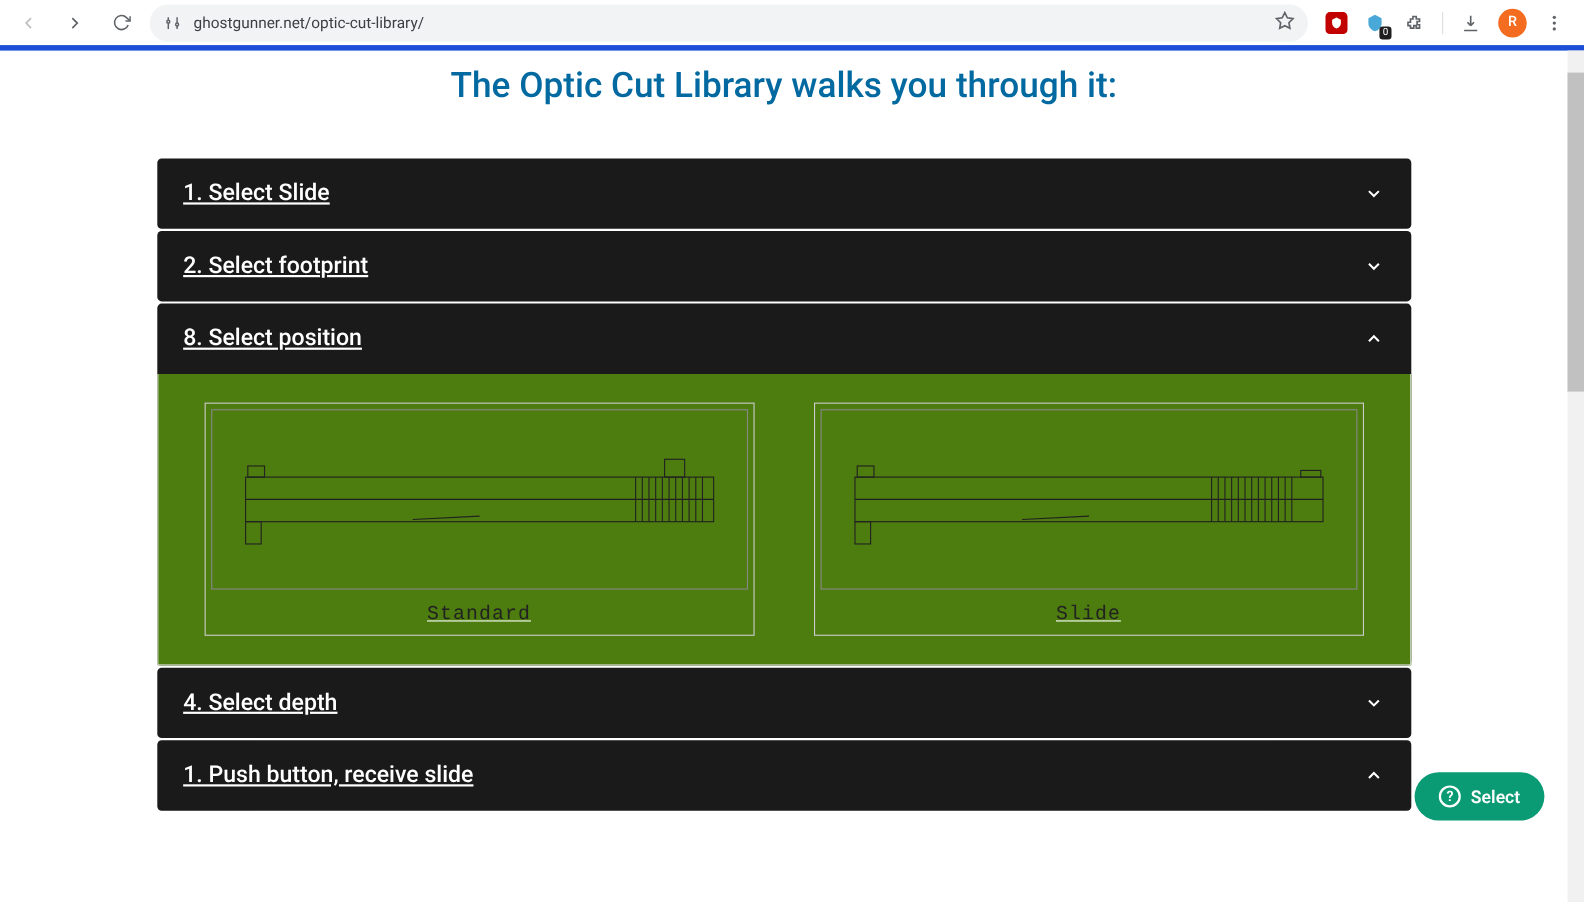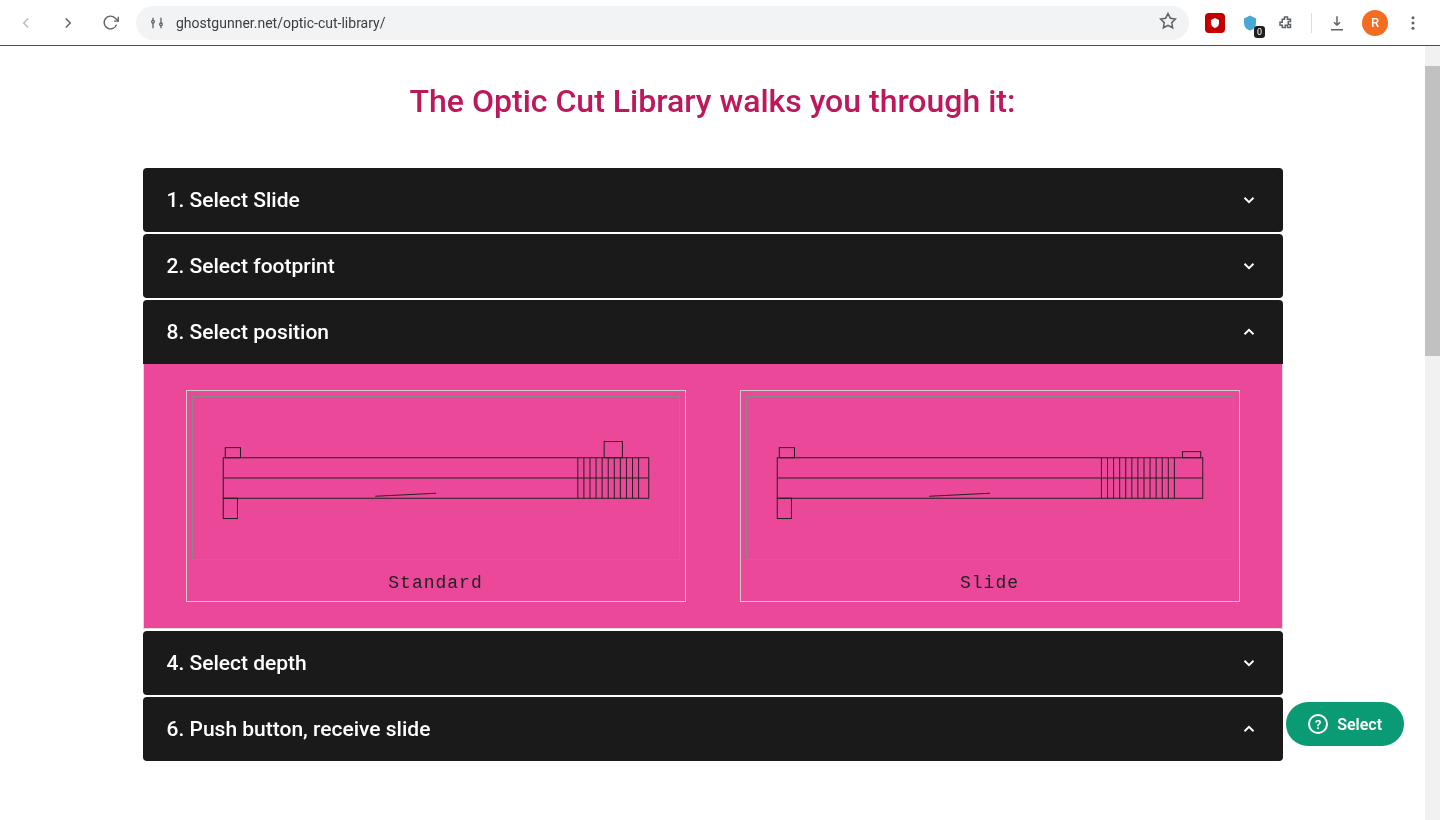--- a/index.html
+++ b/index.html
@@ -1,46 +1,46 @@
 <!DOCTYPE html>
 <html><head>
 <meta charset="utf-8">
 <style>
 * { margin: 0; padding: 0; box-sizing: border-box; }
 body { font-family: -apple-system, BlinkMacSystemFont, "Segoe UI", Roboto, "Open Sans", sans-serif; background: #fff; width: 1440px; height: 820px; overflow: hidden; position: relative; }
 
 
-.browser-bar { height: 46px; background: #fff; display: flex; align-items: center; padding: 0 10px; gap: 10px; border-bottom: 1px solid #1d4ed8; justify-content: flex-end; }
+.browser-bar { height: 46px; background: #fff; display: flex; align-items: center; padding: 0 10px; gap: 10px; border-bottom: 5px solid #1d4ed8; justify-content: flex-end; }
 .nav-btn { width: 32px; height: 32px; display: flex; align-items: center; justify-content: center; border-radius: 50%; color: #5f6368; cursor: pointer; }
 .nav-btn.disabled { color: #bdbdbd; }
 .addr-bar { flex: 1; background: #f1f3f4; border-radius: 20px; height: 34px; display: flex; align-items: center; padding: 0 12px; gap: 10px; color: #3c4043; font-size: 14px; }
 .addr-icon { width: 18px; height: 18px; display: flex; align-items: center; justify-content: center; color: #5f6368; }
 .addr-text { flex: 1; }
 .addr-star { color: #5f6368; }
 .ext-icons { display: flex; align-items: center; gap: 14px; padding: 0 6px; }
 .ext-icon { width: 22px; height: 22px; display: flex; align-items: center; justify-content: center; }
 .ubo { background: #c20000; color: #fff; border-radius: 4px; font-size: 11px; font-weight: bold; width: 20px; height: 20px; }
 .badge-ext { position: relative; }
 .badge-count { position: absolute; bottom: -4px; right: -4px; background: #1f1f1f; color: #fff; font-size: 9px; border-radius: 3px; padding: 0 3px; line-height: 12px; }
 .divider { width: 1px; height: 20px; background: #dadce0; }
 .avatar { width: 26px; height: 26px; border-radius: 50%; background: #f36c1f; color: #fff; display: flex; align-items: center; justify-content: center; font-size: 13px; font-weight: 500; }
 
 
 .viewport { position: relative; height: 774px; overflow: hidden; }
 .content { width: 1425px; height: 100%; overflow-y: hidden; }
-.page-title { font-size: 32px; font-weight: 500; color: #be185d; text-align: center; margin-top: 36px; margin-bottom: 48px; }
+.page-title { font-size: 32px; font-weight: 500; color: #0369a1; text-align: center; margin-top: 12px; margin-bottom: 48px; }
 
 .accordion { width: 1140px; margin: 0 auto; }
-.acc-item { background: #1a1a1a; color: #fff; border-radius: 4px; margin-bottom: 2px; }
+.acc-item { background: #1a1a1a; color: #fff; border-radius: 4px; margin-bottom: 2px; text-decoration: underline; }
 .acc-header { display: flex; align-items: center; justify-content: space-between; padding: 20px 24px; cursor: pointer; }
 .acc-title { font-size: 21px; font-weight: 500; }
 .chevron { width: 20px; height: 20px; display: flex; align-items: center; justify-content: center; }
 .chevron svg { stroke: #fff; stroke-width: 2.5; fill: none; }
 
-.acc-body { background: #ec4899; border: 1px solid #ddd; border-top: none; padding: 26px 40px; display: flex; gap: 54px; justify-content: center; }
+.acc-body { background: #4d7c0f; border: 1px solid #ddd; border-top: none; padding: 26px 40px; display: flex; gap: 54px; justify-content: center; }
 .option-card { border: 1px solid #ccc; width: 500px; cursor: pointer; }
 .option-img { height: 164px; border: 1px solid #888; margin: 5px; display: flex; align-items: center; justify-content: center; padding: 10px; }
 .option-label { text-align: center; padding: 8px; font-size: 18px; font-family: "Courier New", monospace; letter-spacing: 1px; color: #222; }
 
 
 .support-btn { position: absolute; bottom: 74px; right: 36px; background: #0b9b74; color: #fff; border-radius: 30px; padding: 12px 22px; display: flex; align-items: center; gap: 9px; font-size: 16px; font-weight: 600; cursor: pointer; }
 .support-icon { width: 20px; height: 20px; border: 2px solid #fff; border-radius: 50%; display: flex; align-items: center; justify-content: center; font-size: 13px; }
 
 
 .fake-scroll { position: absolute; right: 0; top: 46px; width: 15px; height: 774px; background: #f1f1f1; }
@@ -225,21 +225,21 @@
               <svg width="18" height="18" viewBox="0 0 24 24">
                 <polyline points="6 9 12 15 18 9"></polyline>
               </svg>
             </span>
       </div>
     </div>
 
 
     <div class="acc-item">
       <div class="acc-header">
-        <span class="acc-title">6. Push button, receive slide</span>
+        <span class="acc-title">1. Push button, receive slide</span>
         <span class="chevron">
               <svg width="18" height="18" viewBox="0 0 24 24">
                 <polyline points="6 15 12 9 18 15"></polyline>
               </svg>
             </span>
       </div>
     </div>
 
   </div>
 </div>

